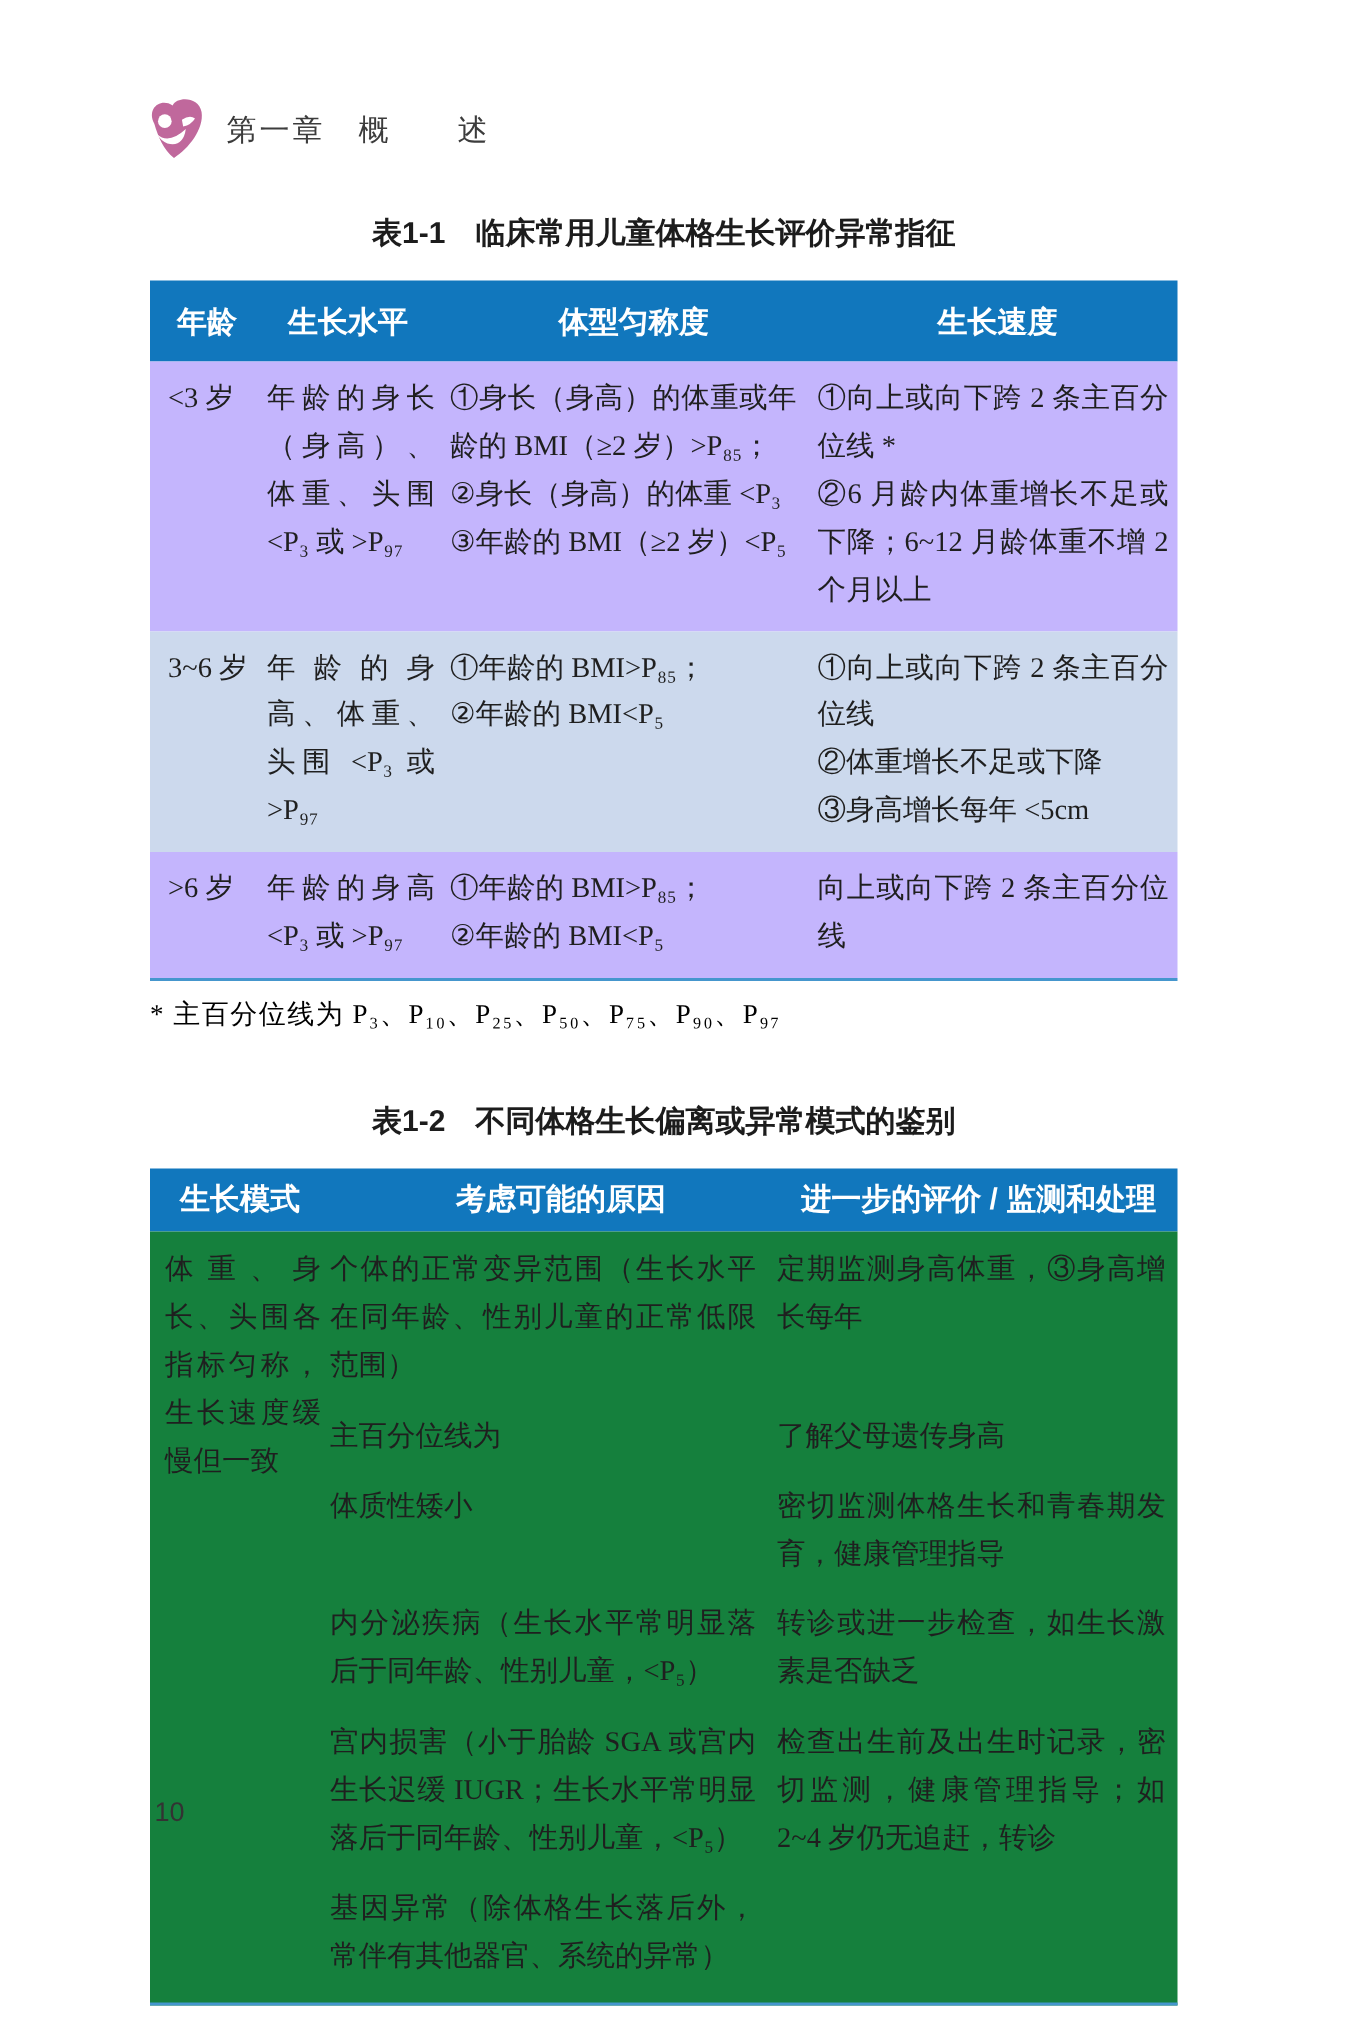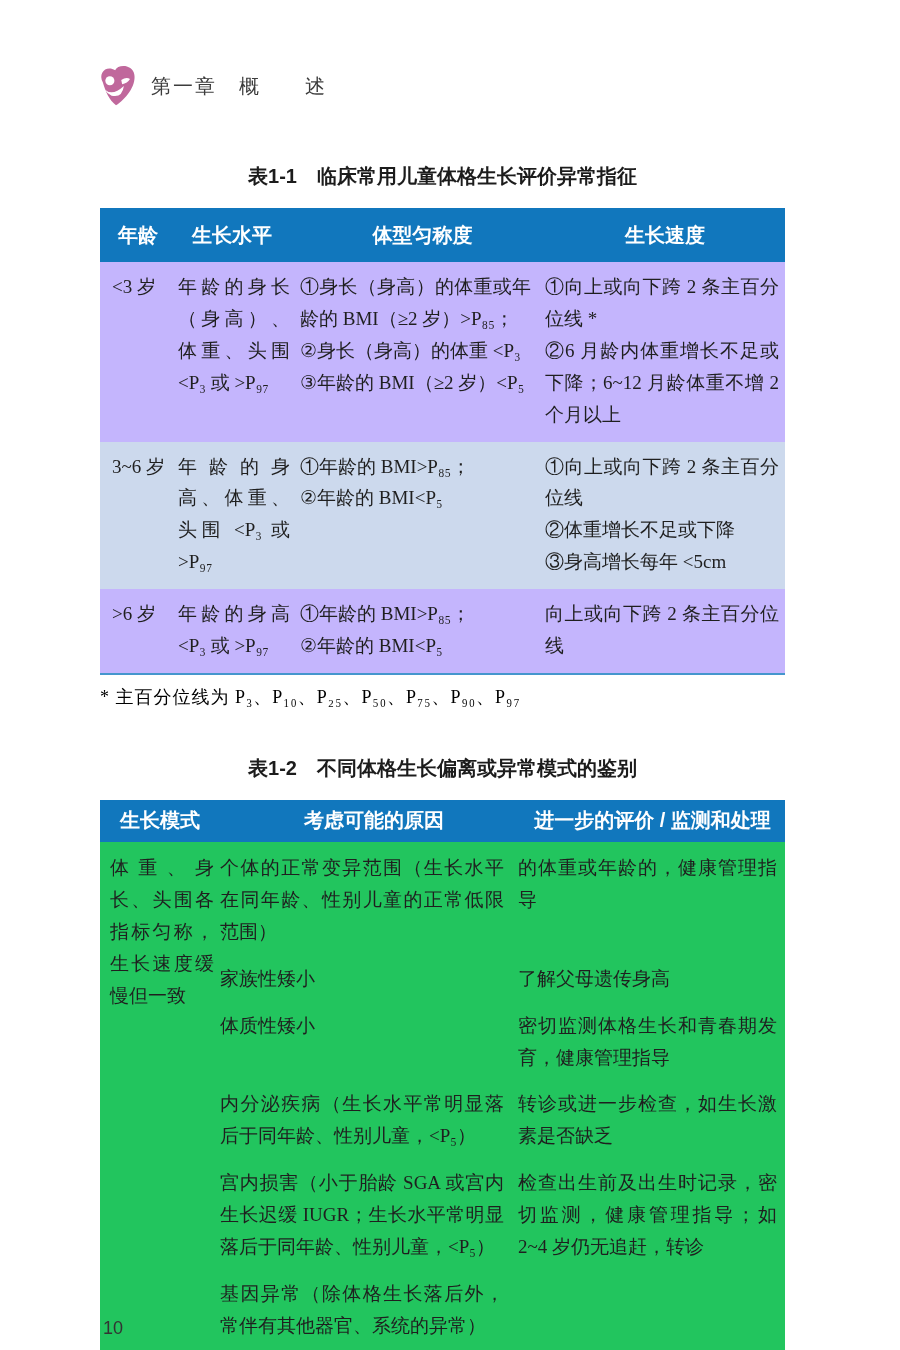--- a/index.html
+++ b/index.html
@@ -17,21 +17,21 @@
   .chapter-title {
     font-family:"Liberation Sans","DejaVu Sans",sans-serif;
     font-size:20px; color:#3c3c3c; letter-spacing:2px;
   }
 
   
   .content { position:absolute; left:100px; top:142px; width:685px; }
 
   .tbl-title {
     text-align:center; font-family:"Liberation Sans","DejaVu Sans",sans-serif;
-    font-weight:bold; font-size:20px; color:#1c1c1c; margin-bottom:18px;margin-top:21px;
+    font-weight:bold; font-size:20px; color:#1c1c1c; margin-bottom:18px;
   }
 
   
   .t1-head, .t1-row { display:grid; grid-template-columns:78px 122px 245px 240px; }
   .t1-head {
     background:#1177bd; color:#ffffff; height:54px; align-items:center;
     font-family:"Liberation Sans","DejaVu Sans",sans-serif; font-weight:bold; font-size:20px;
   }
   .t1-head .c1 { padding-left:18px; }
   .t1-head .c2 { padding-left:14px; }
@@ -57,31 +57,31 @@
   .t2-head {
     display:grid; grid-template-columns:128px 292px 265px;
     background:#1177bd; color:#ffffff; height:42px; align-items:center;
     font-family:"Liberation Sans","DejaVu Sans",sans-serif; font-weight:bold; font-size:20px;
   }
   .t2-head .h1 { padding-left:20px; }
   .t2-head .h2, .t2-head .h3 { text-align:center; }
 
   .t2-body {
     display:grid; grid-template-columns:120px 298px 267px;
-    background:#22c55e; border-bottom:2px solid #4596cd;
+    background:#15803d; border-bottom:2px solid #4596cd;
     padding:10px 0 14px 0; row-gap:15px;
     font-size:19px; line-height:1.68; min-height:470px; align-content:start;
   }
   .t2-body > div { text-align:justify; }
   .pattern-cell { grid-row:1 / span 6; grid-column:1; padding-left:10px; padding-right:6px; }
   .cause-cell  { grid-column:2; padding-right:14px; }
   .action-cell { grid-column:3; padding-right:8px; }
 
   .page-number {
-    position:absolute; left:103px; top:1318px;
+    position:absolute; left:103px; top:1198px;
     font-family:"Liberation Sans","DejaVu Sans",sans-serif;
     font-size:18px; color:#333333;
   }
 </style>
 </head>
 <body>
 
 <div class="page">
 
   <div class="chapter-header">
@@ -145,23 +145,23 @@
       <div class="t2-head">
         <div class="h1">生长模式</div>
         <div class="h2">考虑可能的原因</div>
         <div class="h3">进一步的评价 / 监测和处理</div>
       </div>
 
       <div class="t2-body">
         <div class="pattern-cell">体重、身长、头围各指标匀称，生长速度缓慢但一致</div>
 
         <div class="cause-cell" style="grid-row:1">个体的正常变异范围（生长水平在同年龄、性别儿童的正常低限范围）</div>
-        <div class="action-cell" style="grid-row:1">的体重或年龄的，健康管理指导</div>
+        <div class="action-cell" style="grid-row:1">定期监测身高体重，③身高增长每年</div>
 
-        <div class="cause-cell" style="grid-row:2">家族性矮小</div>
+        <div class="cause-cell" style="grid-row:2">主百分位线为</div>
         <div class="action-cell" style="grid-row:2">了解父母遗传身高</div>
 
         <div class="cause-cell" style="grid-row:3">体质性矮小</div>
         <div class="action-cell" style="grid-row:3">密切监测体格生长和青春期发育，健康管理指导</div>
 
         <div class="cause-cell" style="grid-row:4">内分泌疾病（生长水平常明显落后于同年龄、性别儿童，&lt;P₅）</div>
         <div class="action-cell" style="grid-row:4">转诊或进一步检查，如生长激素是否缺乏</div>
 
         <div class="cause-cell" style="grid-row:5">宫内损害（小于胎龄 SGA 或宫内生长迟缓 IUGR；生长水平常明显落后于同年龄、性别儿童，&lt;P₅）</div>
         <div class="action-cell" style="grid-row:5">检查出生前及出生时记录，密切监测，健康管理指导；如 2~4 岁仍无追赶，转诊</div>

